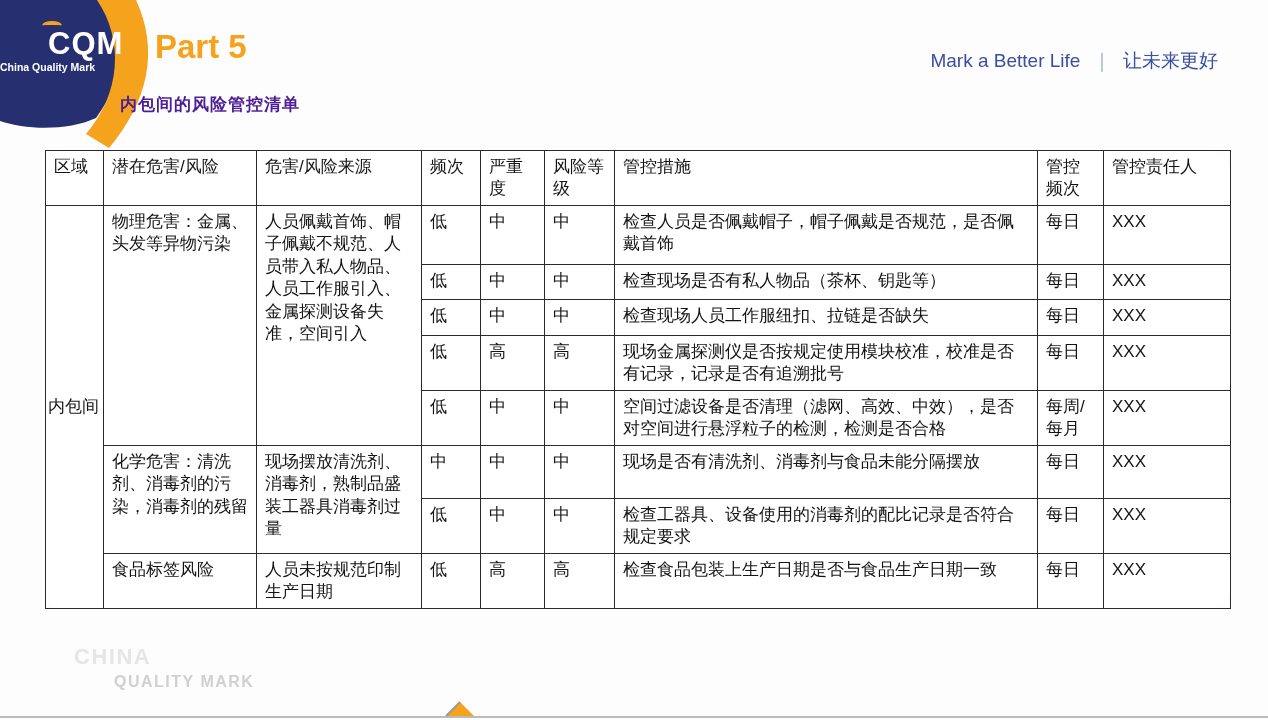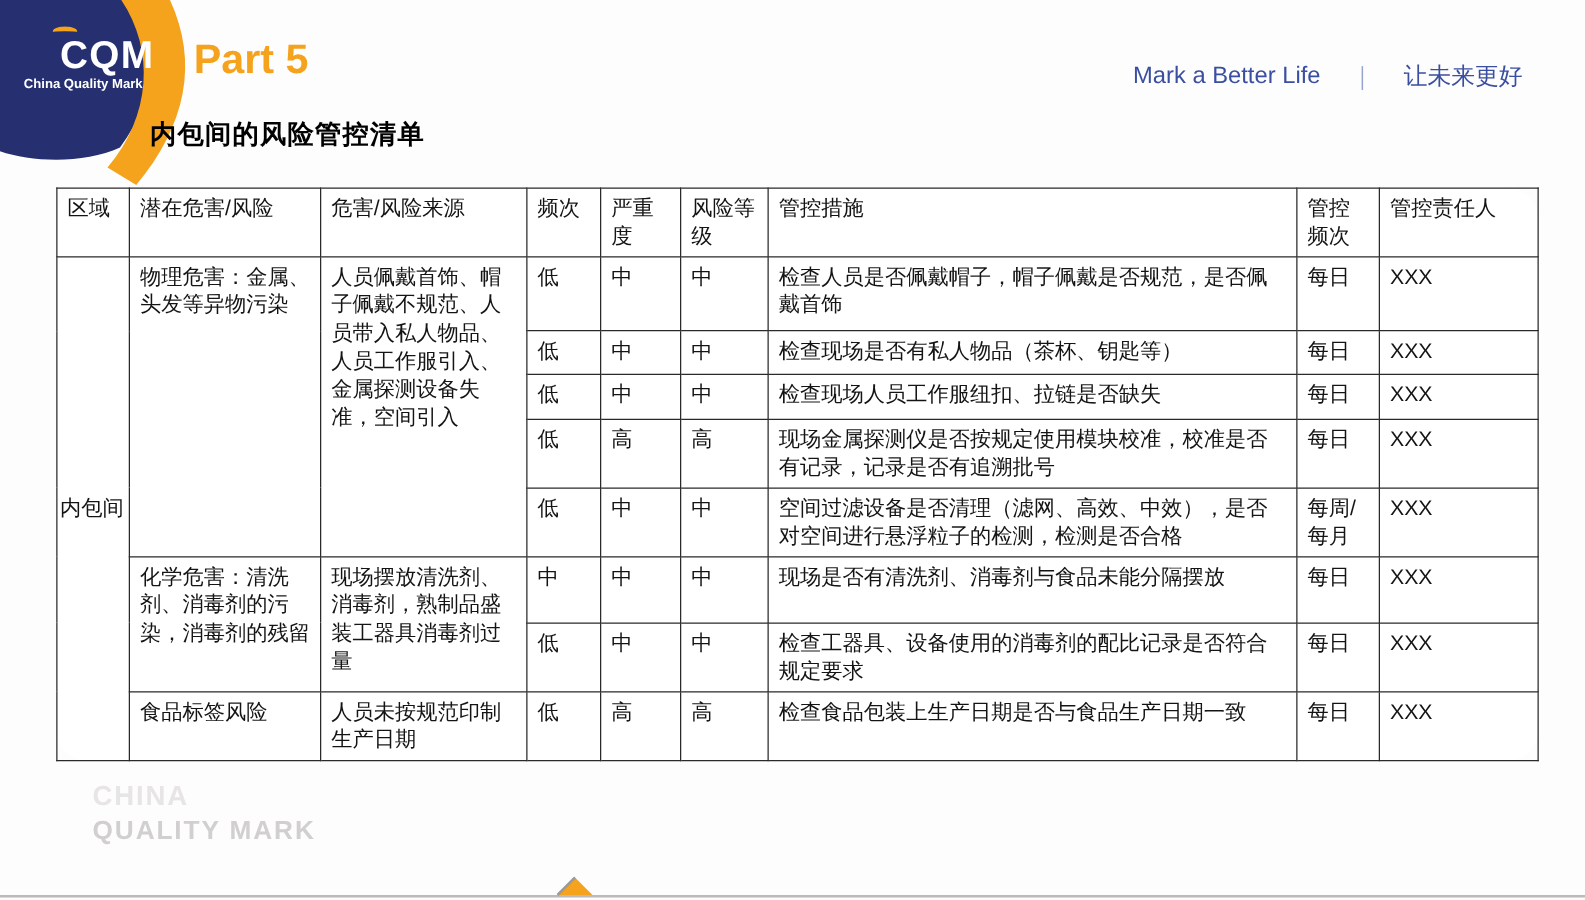--- a/index.html
+++ b/index.html
@@ -15,56 +15,56 @@
   .logo-svg { position:absolute; left:0; top:0; }
   .logo-acronym {
     position:absolute; left:16px; top:26px;
     font-size:31px; font-weight:bold; color:#fff; letter-spacing:1px;margin-left:32px;
   }
   .logo-arc {
     position:absolute; left:42px; top:21px; width:20px; height:9px;
     border-top:4.5px solid #f5a21d; border-radius:50% 50% 0 0;
   }
   .logo-subtext {
-    position:absolute; left:19px; top:61px;
+    position:absolute; left:0; top:61px;
     font-size:10.5px; font-weight:bold; color:#fff; white-space:nowrap;
   }
   
   .title-row {
     position:absolute; left:155px; top:28px;
     display:flex; align-items:flex-start; gap:20px; white-space:nowrap;
   }
   .part-label { font-size:33px; font-weight:bold; color:#f5a21d; }
   .main-title { font-size:30px; font-weight:bold; color:#1f2e7e; letter-spacing:1px; }
   .tagline {
     position:absolute; right:50px; top:48px;
     font-size:19px; color:#3b4fa0; font-weight:500; white-space:nowrap;
-    display:flex; align-items:center; gap:24px;
+    display:flex; align-items:center; gap:12px;
   }
   .tagline .divider { color:#96a2cf; font-weight:400; }
   .subtitle {
     position:absolute; left:120px; top:93px;
-    font-size:21px; font-weight:bold; color:#000000; letter-spacing:1px;
+    font-size:17px; font-weight:bold; color:#4c1d95; letter-spacing:1px;
   }
   
   .risk-table-wrap { position:absolute; left:45px; top:150px; }
   table { border-collapse:collapse; table-layout:fixed; width:1185px; background:#fff;border-radius:26px; }
   th, td {
     border:1.7px solid #2a2a2a;
     padding:5px 8px 4px 8px;
     font-size:17px; line-height:1.32;
     vertical-align:top; text-align:left;
     font-weight:400; color:#141414;
     word-break:break-all;
   }
   td.zone-cell { vertical-align:middle; padding:4px 2px; }
   
-  .watermark { position:absolute; left:74px; top:624px; font-weight:bold; letter-spacing:1.5px; }
+  .watermark { position:absolute; left:74px; top:644px; font-weight:bold; letter-spacing:1.5px; }
   .watermark .wm1 { font-size:22px; color:#e7e5e5; }
-  .watermark .wm2 { font-size:21px; color:#d2cfcf; margin-top:3px; }
+  .watermark .wm2 { font-size:16px; color:#d2cfcf; margin-top:3px;margin-left:40px; }
   
   .footer-line {
     position:absolute; left:0; right:0; top:716px; height:2px; background:#bdbaba;
   }
   .footer-logo-tip { position:absolute; left:440px; top:700px; }
 </style>
 </head>
 <body>
 
 <div class="logo-wrap">

